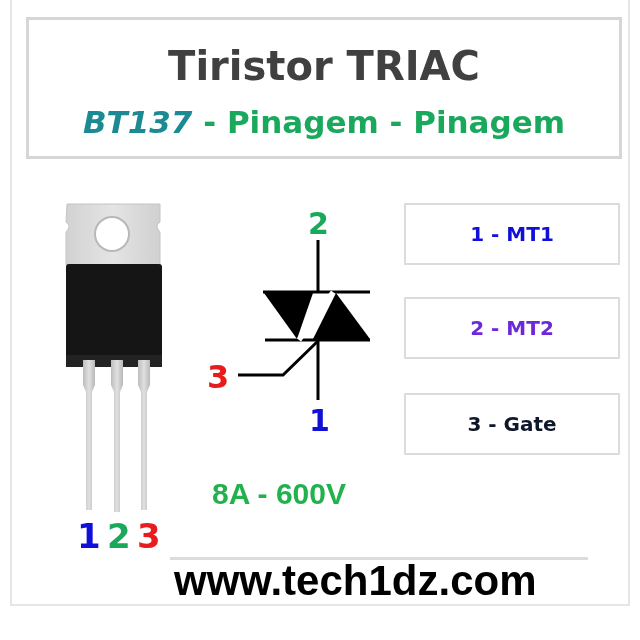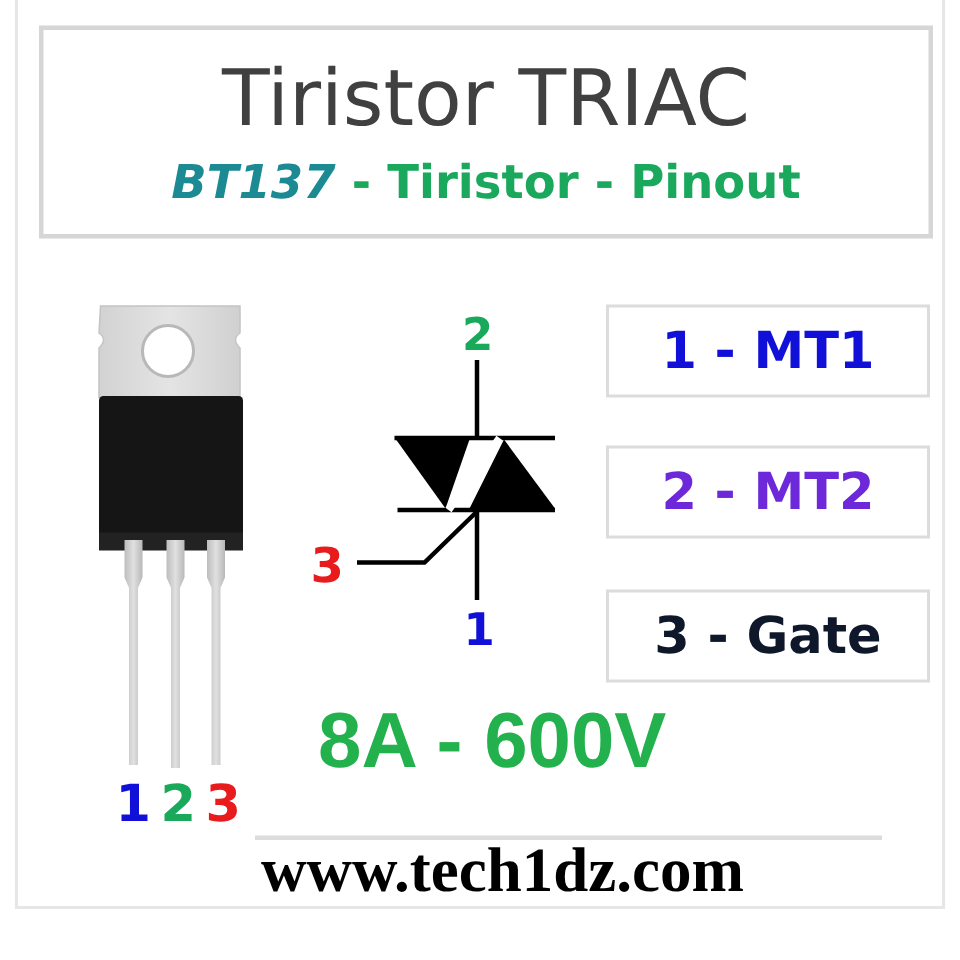--- a/index.html
+++ b/index.html
@@ -1,40 +1,40 @@
 <!DOCTYPE html>
 <html><head>
 <meta charset="utf-8">
 <style>
   html, body { margin:0; padding:0; background:#ffffff; }
   body { width:640px; height:640px; position:relative; overflow:hidden; font-family:"DejaVu Sans", sans-serif; }
   .outer-frame { position:absolute; left:10px; top:-4px; width:616px; height:606px; border:2px solid #e6e6e6; box-sizing:content-box; }
   .title-box { position:absolute; left:26px; top:17px; width:590px; height:136px; border:3px solid #d6d6d6; background:#fff; }
-  .title { position:absolute; left:0; right:0; top:14px; text-align:center; font-weight:normal; font-size:52px; color:#404040; letter-spacing:0px; line-height:64px; }
+  .title { position:absolute; left:0; right:0; top:14px; text-align:center; font-weight:bold; font-size:40px; color:#404040; letter-spacing:0px; line-height:64px; }
   .subtitle { position:absolute; left:0; right:0; top:82px; text-align:center; font-weight:bold; font-size:31px; line-height:40px; }
   .sub-part { color:#19a85c; }
   .sub-model { color:#1b8a92;font-style:italic; }
   .pkg { position:absolute; left:0; top:0; }
   .symbol { position:absolute; left:0; top:0; }
-  .pin-box { position:absolute; left:404px; width:212px; height:58px; border:2px solid #dcdcdc; background:#fff; display:flex; align-items:center; justify-content:center; font-weight:bold; font-size:34px; }
-  .rating { position:absolute; left:212px; top:470px; font-family:"Liberation Sans", sans-serif; font-weight:bold; font-size:52px; color:#22b14c; line-height:48px; }
+  .pin-box { position:absolute; left:404px; width:212px; height:58px; border:2px solid #dcdcdc; background:#fff; display:flex; align-items:center; justify-content:center; font-weight:bold; font-size:20px; }
+  .rating { position:absolute; left:212px; top:470px; font-family:"Liberation Sans", sans-serif; font-weight:bold; font-size:30px; color:#22b14c; line-height:48px; }
   .url-strip { position:absolute; left:170px; top:557px; width:418px; height:3px; background:#dcdcdc; }
-  .url { position:absolute; left:174px; top:556px; font-family:Liberation Serif, serif; font-weight:bold; font-size:42px; color:#000; line-height:50px; letter-spacing:0px; }
+  .url { position:absolute; left:174px; top:556px; font-family:Liberation Sans, sans-serif; font-weight:bold; font-size:42px; color:#000; line-height:50px; letter-spacing:0px; }
   .pin-num { position:absolute; top:516px; font-family:"DejaVu Sans", sans-serif; font-weight:bold; font-size:34px; line-height:40px; }
   .sym-label { position:absolute; font-weight:bold; font-size:30px; line-height:34px; }
 </style>
 </head>
 <body>
 
 <div class="outer-frame"></div>
 
 <div class="title-box">
   <div class="title">Tiristor TRIAC</div>
   <div class="subtitle">
-    <span class="sub-model">BT137</span><span class="sub-part"> - Tiristor - Pinout</span>
+    <span class="sub-model">BT137</span><span class="sub-part"> - Pinagem - Pinagem</span>
   </div>
 </div>
 
 <svg class="pkg" width="200" height="520">
   <defs>
     <linearGradient id="tabg" x1="0" y1="0" x2="1" y2="0">
       <stop offset="0" stop-color="#d2d2d2"></stop>
       <stop offset="0.5" stop-color="#e4e4e4"></stop>
       <stop offset="1" stop-color="#d0d0d0"></stop>
     </linearGradient>

